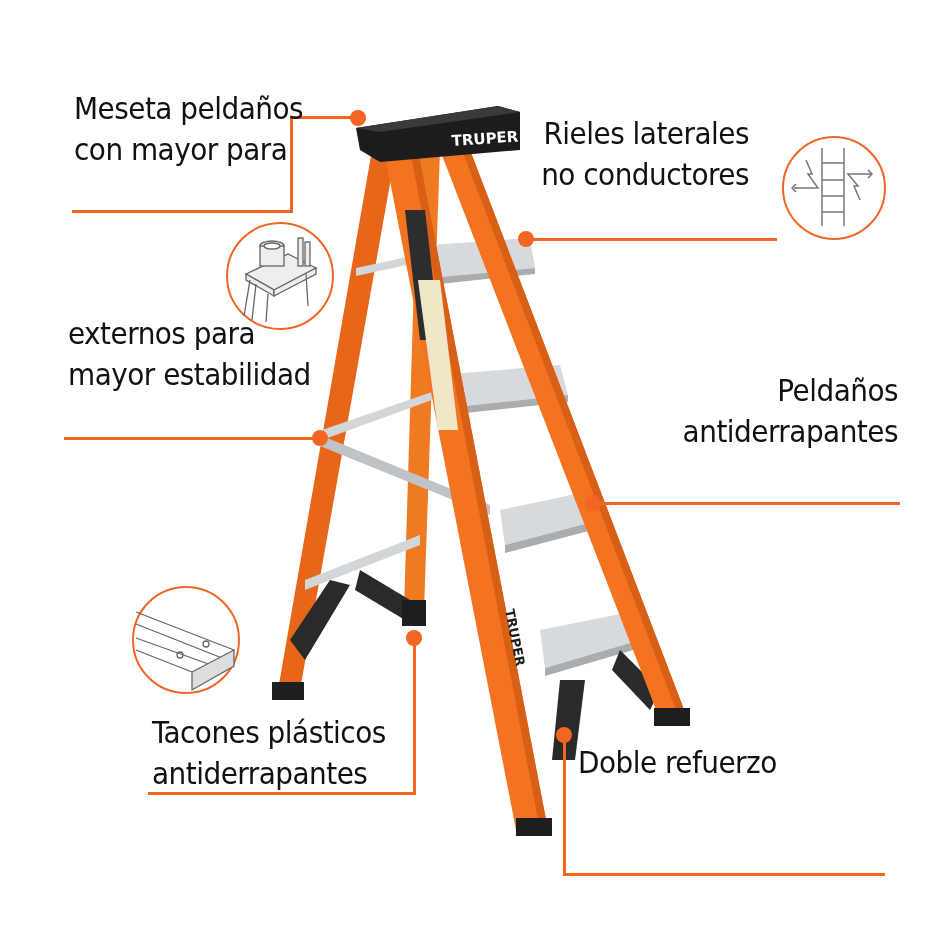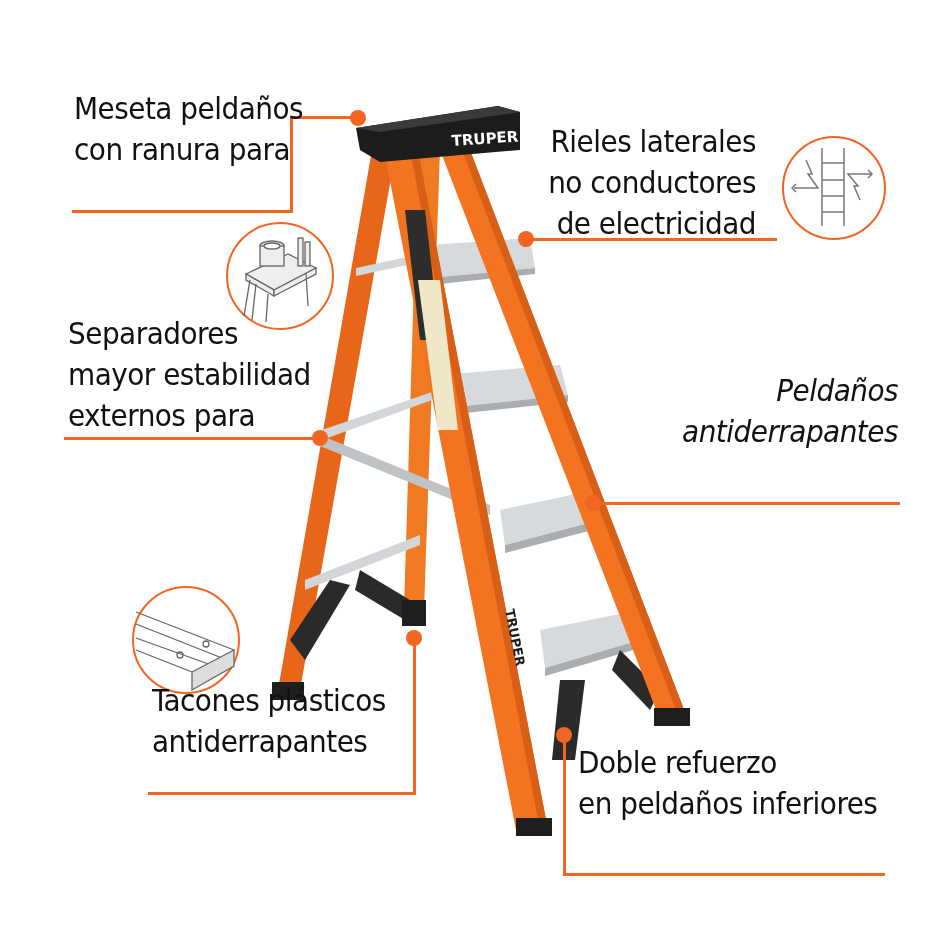--- a/index.html
+++ b/index.html
@@ -127,41 +127,38 @@
         <line x1="2" y1="62" x2="58" y2="84"></line>
       <circle cx="72" cy="56" r="3"></circle>
         <circle cx="46" cy="67" r="3"></circle>
       <polygon points="58,84 100,62 100,78 58,102" fill="#ddd"></polygon>
     </g>
   </svg>
 </div>
 
 <div class="label" style="left:74px;top:88px;">
   <div>Meseta peldaños</div>
-  <div>con ranura para</div>
+  <div>con mayor para</div>
 </div>
 
-<div class="label right" style="right:194px;top:113px;margin-top:8px;">
+<div class="label right" style="right:201px;top:113px;">
   <div>Rieles laterales</div>
   <div>no conductores</div>
-  <div>de electricidad</div>
 </div>
 
 <div class="label" style="left:68px;top:313px;">
-  <div>Separadores</div>
+  <div>externos para</div>
   <div>mayor estabilidad</div>
-  <div>externos para</div>
 </div>
 
-<div class="label right" style="right:52px;top:370px;font-style:italic;">
+<div class="label right" style="right:52px;top:370px;">
   <div>Peldaños</div>
   <div>antiderrapantes</div>
 </div>
 
-<div class="label" style="left:152px;top:680px;">
+<div class="label" style="left:152px;top:712px;">
   <div>Tacones plásticos</div>
   <div>antiderrapantes</div>
 </div>
 
 <div class="label" style="left:578px;top:742px;">
   <div>Doble refuerzo</div>
-  <div>en peldaños inferiores</div>
 </div>
 
 </body></html>

